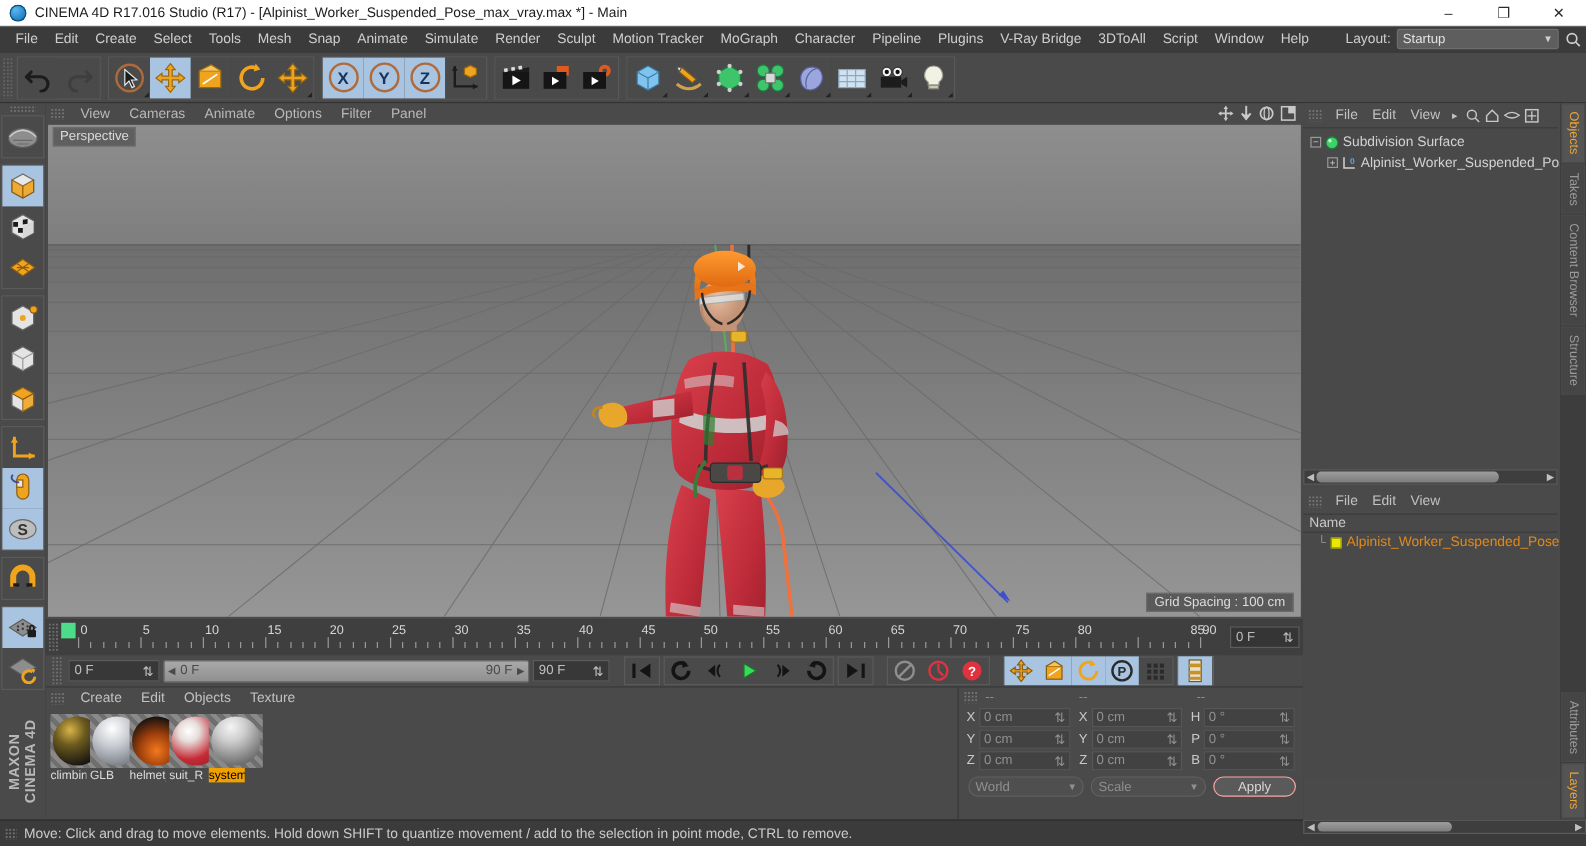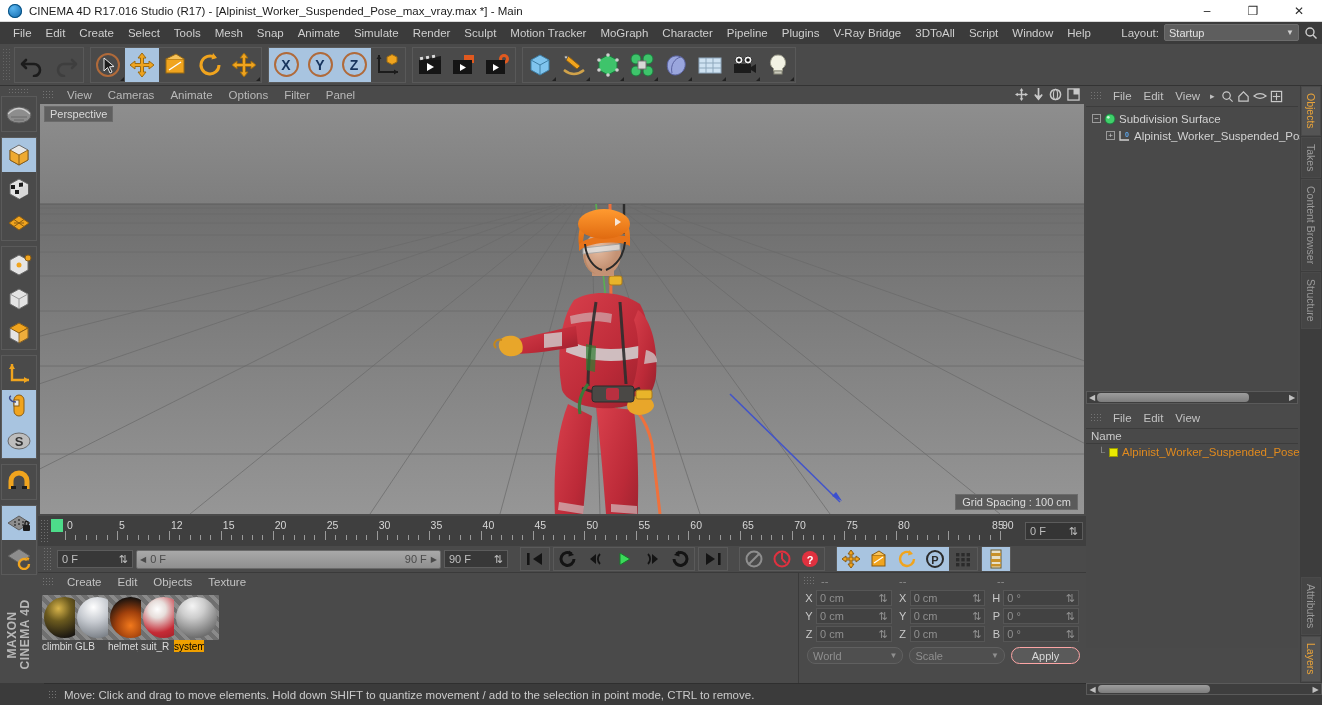--- a/index.html
+++ b/index.html
@@ -180,21 +180,21 @@
      border:1px solid #4a4a4a; background:#454545; margin-bottom:1px; width:20px;
      text-align:center;}
   .vtab.active{ color:#e8a33a; background:#545454; }
   .vspacer{ flex:1; }
 
   
   .botscroll{ position:absolute; left:1086px; top:683px; width:236px; height:12px;
      background:#3e3e3e; border:1px solid #5a5a5a; display:flex; align-items:center;}
   .statusbar{ position:absolute; left:0; top:683px; width:1086px; height:22px;
      background:#3b3b3b; display:flex; align-items:center; gap:6px; padding-left:4px;
-     border-top:1px solid #2f2f2f;margin-left:44px;}
+     border-top:1px solid #2f2f2f;}
   .statusbar .sgrip{ width:10px;height:10px;background-image:radial-gradient(#747474 42%, transparent 43%);
     background-size:3px 3px;}
   .statusbar .stxt{ color:#cacaca; font-size:11.5px; white-space:nowrap;}
 
   svg{ display:block; }
 </style>
 </head>
 <body>
 
 <div class="titlebar">
@@ -847,21 +847,21 @@
         <div class="tick" style="left: 876.278px; height: 5px;"></div>
         <div class="tick" style="left: 886.667px; height: 5px;"></div>
         <div class="tick" style="left: 897.056px; height: 9px;"></div>
         <div class="tick" style="left: 907.444px; height: 5px;"></div>
         <div class="tick" style="left: 917.833px; height: 5px;"></div>
         <div class="tick" style="left: 928.222px; height: 5px;"></div>
         <div class="tick" style="left: 938.611px; height: 5px;"></div>
         <div class="tick" style="left: 949px; height: 9px;"></div>
         <div class="lab" style="left: 14px;">0</div>
         <div class="lab" style="left: 65.9444px;">5</div>
-        <div class="lab" style="left: 117.889px;">12</div>
+        <div class="lab" style="left: 117.889px;">10</div>
         <div class="lab" style="left: 169.833px;">15</div>
         <div class="lab" style="left: 221.778px;">20</div>
         <div class="lab" style="left: 273.722px;">25</div>
         <div class="lab" style="left: 325.667px;">30</div>
         <div class="lab" style="left: 377.611px;">35</div>
         <div class="lab" style="left: 429.556px;">40</div>
         <div class="lab" style="left: 481.5px;">45</div>
         <div class="lab" style="left: 533.444px;">50</div>
         <div class="lab" style="left: 585.389px;">55</div>
         <div class="lab" style="left: 637.333px;">60</div>

